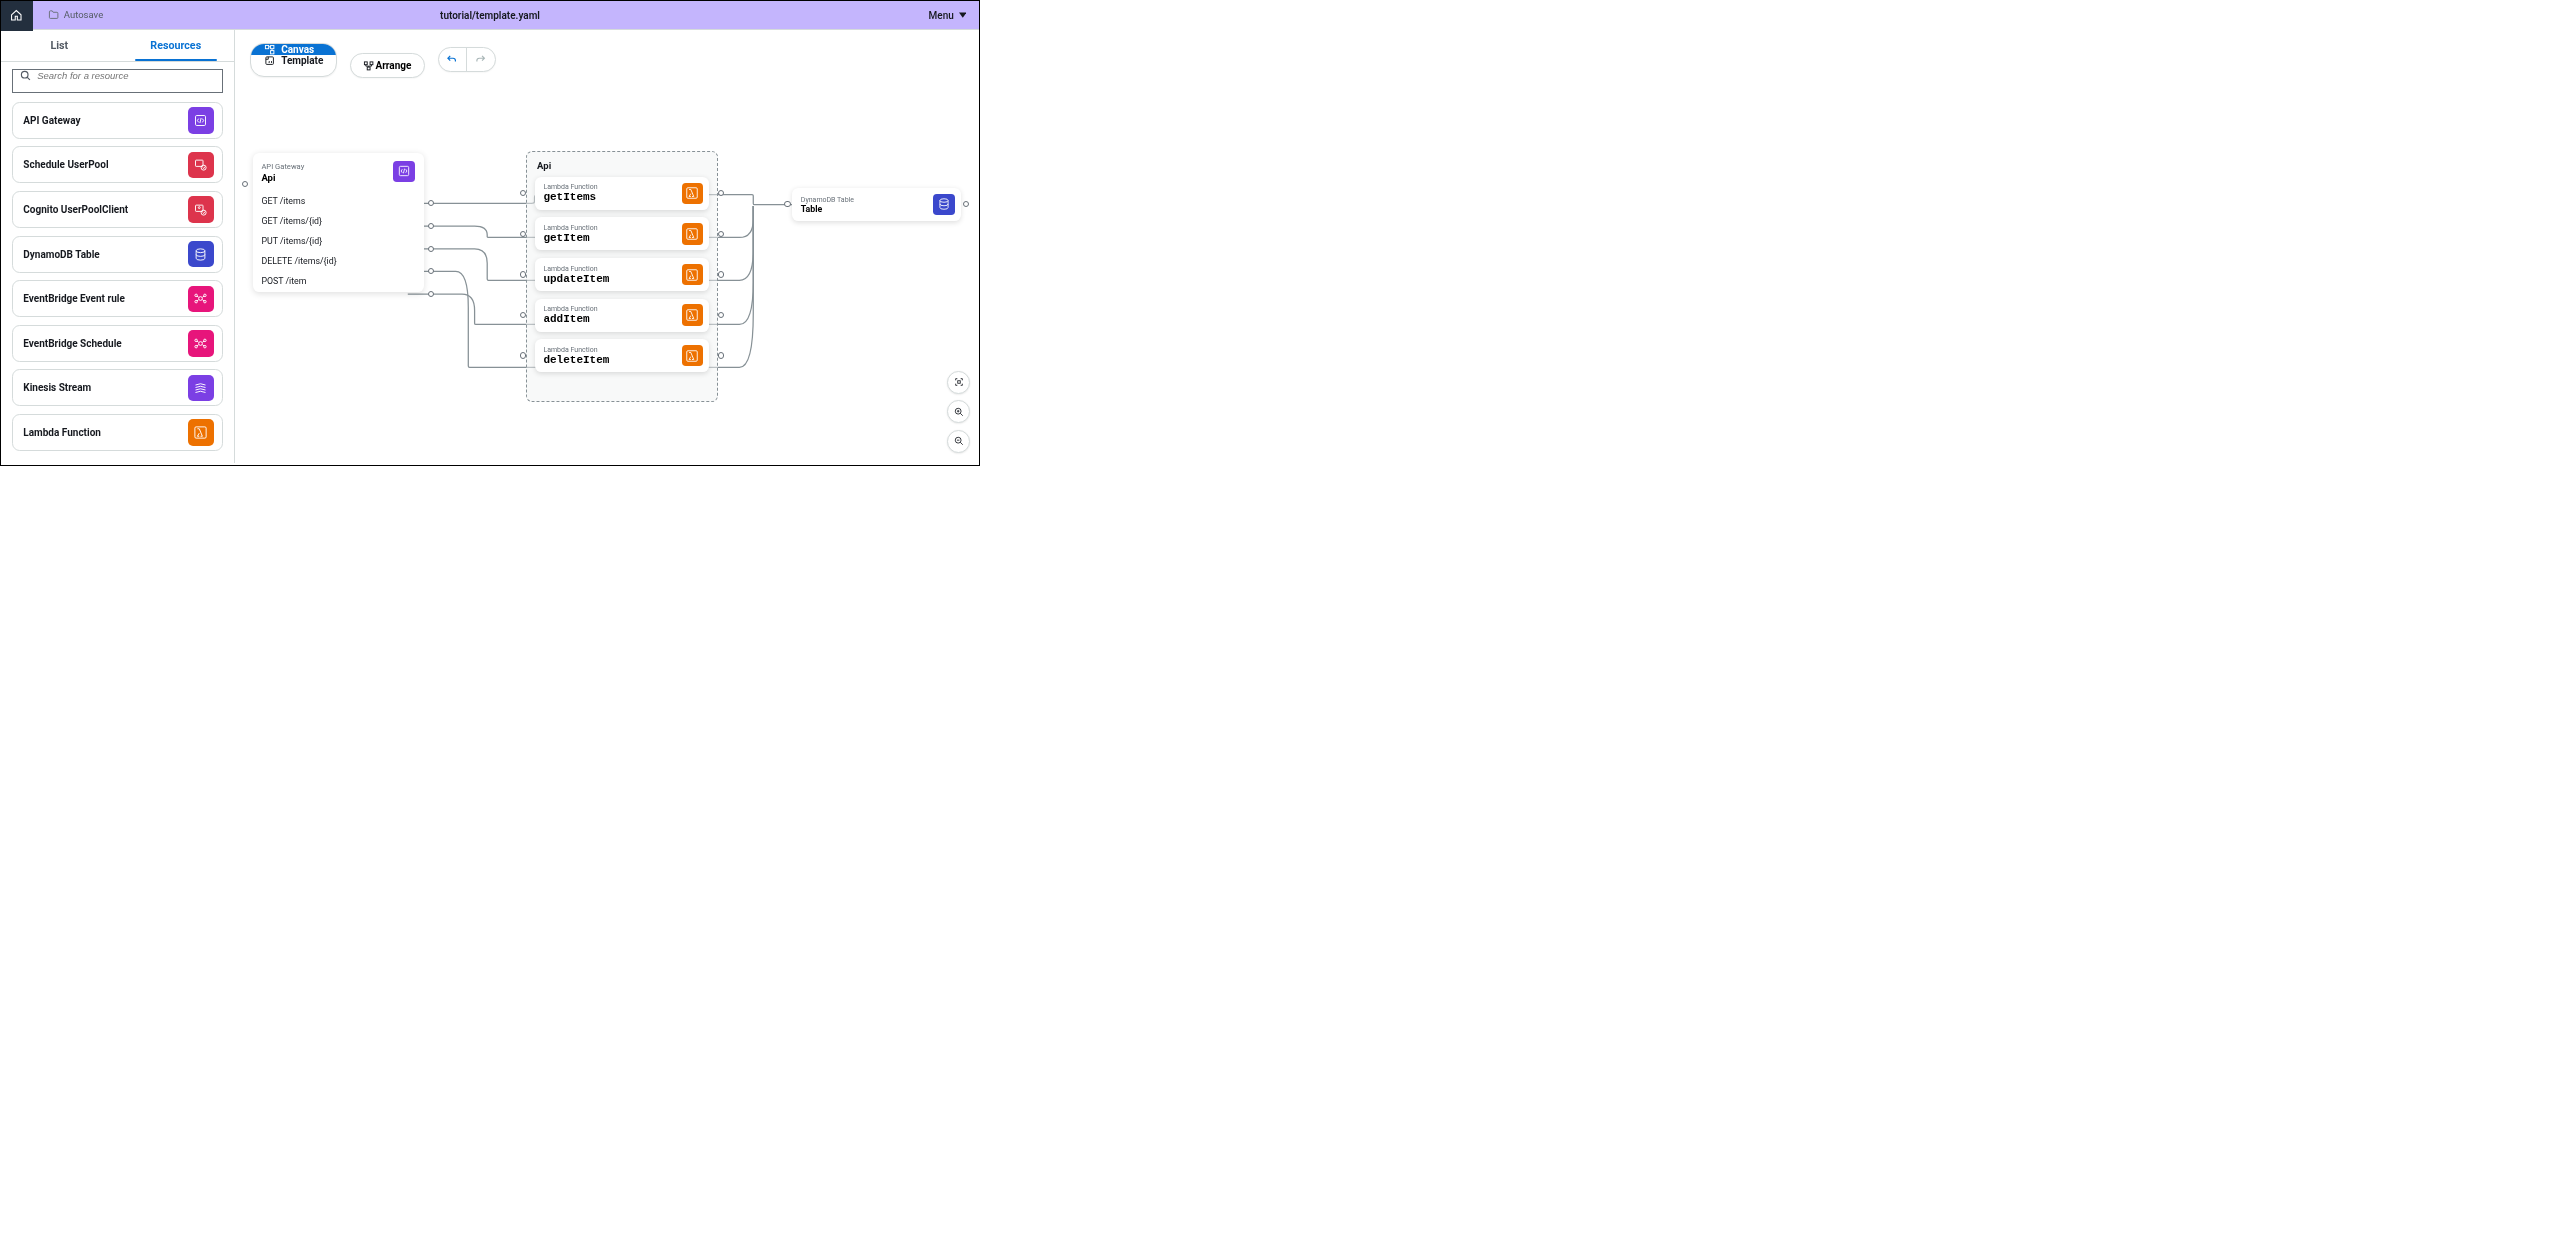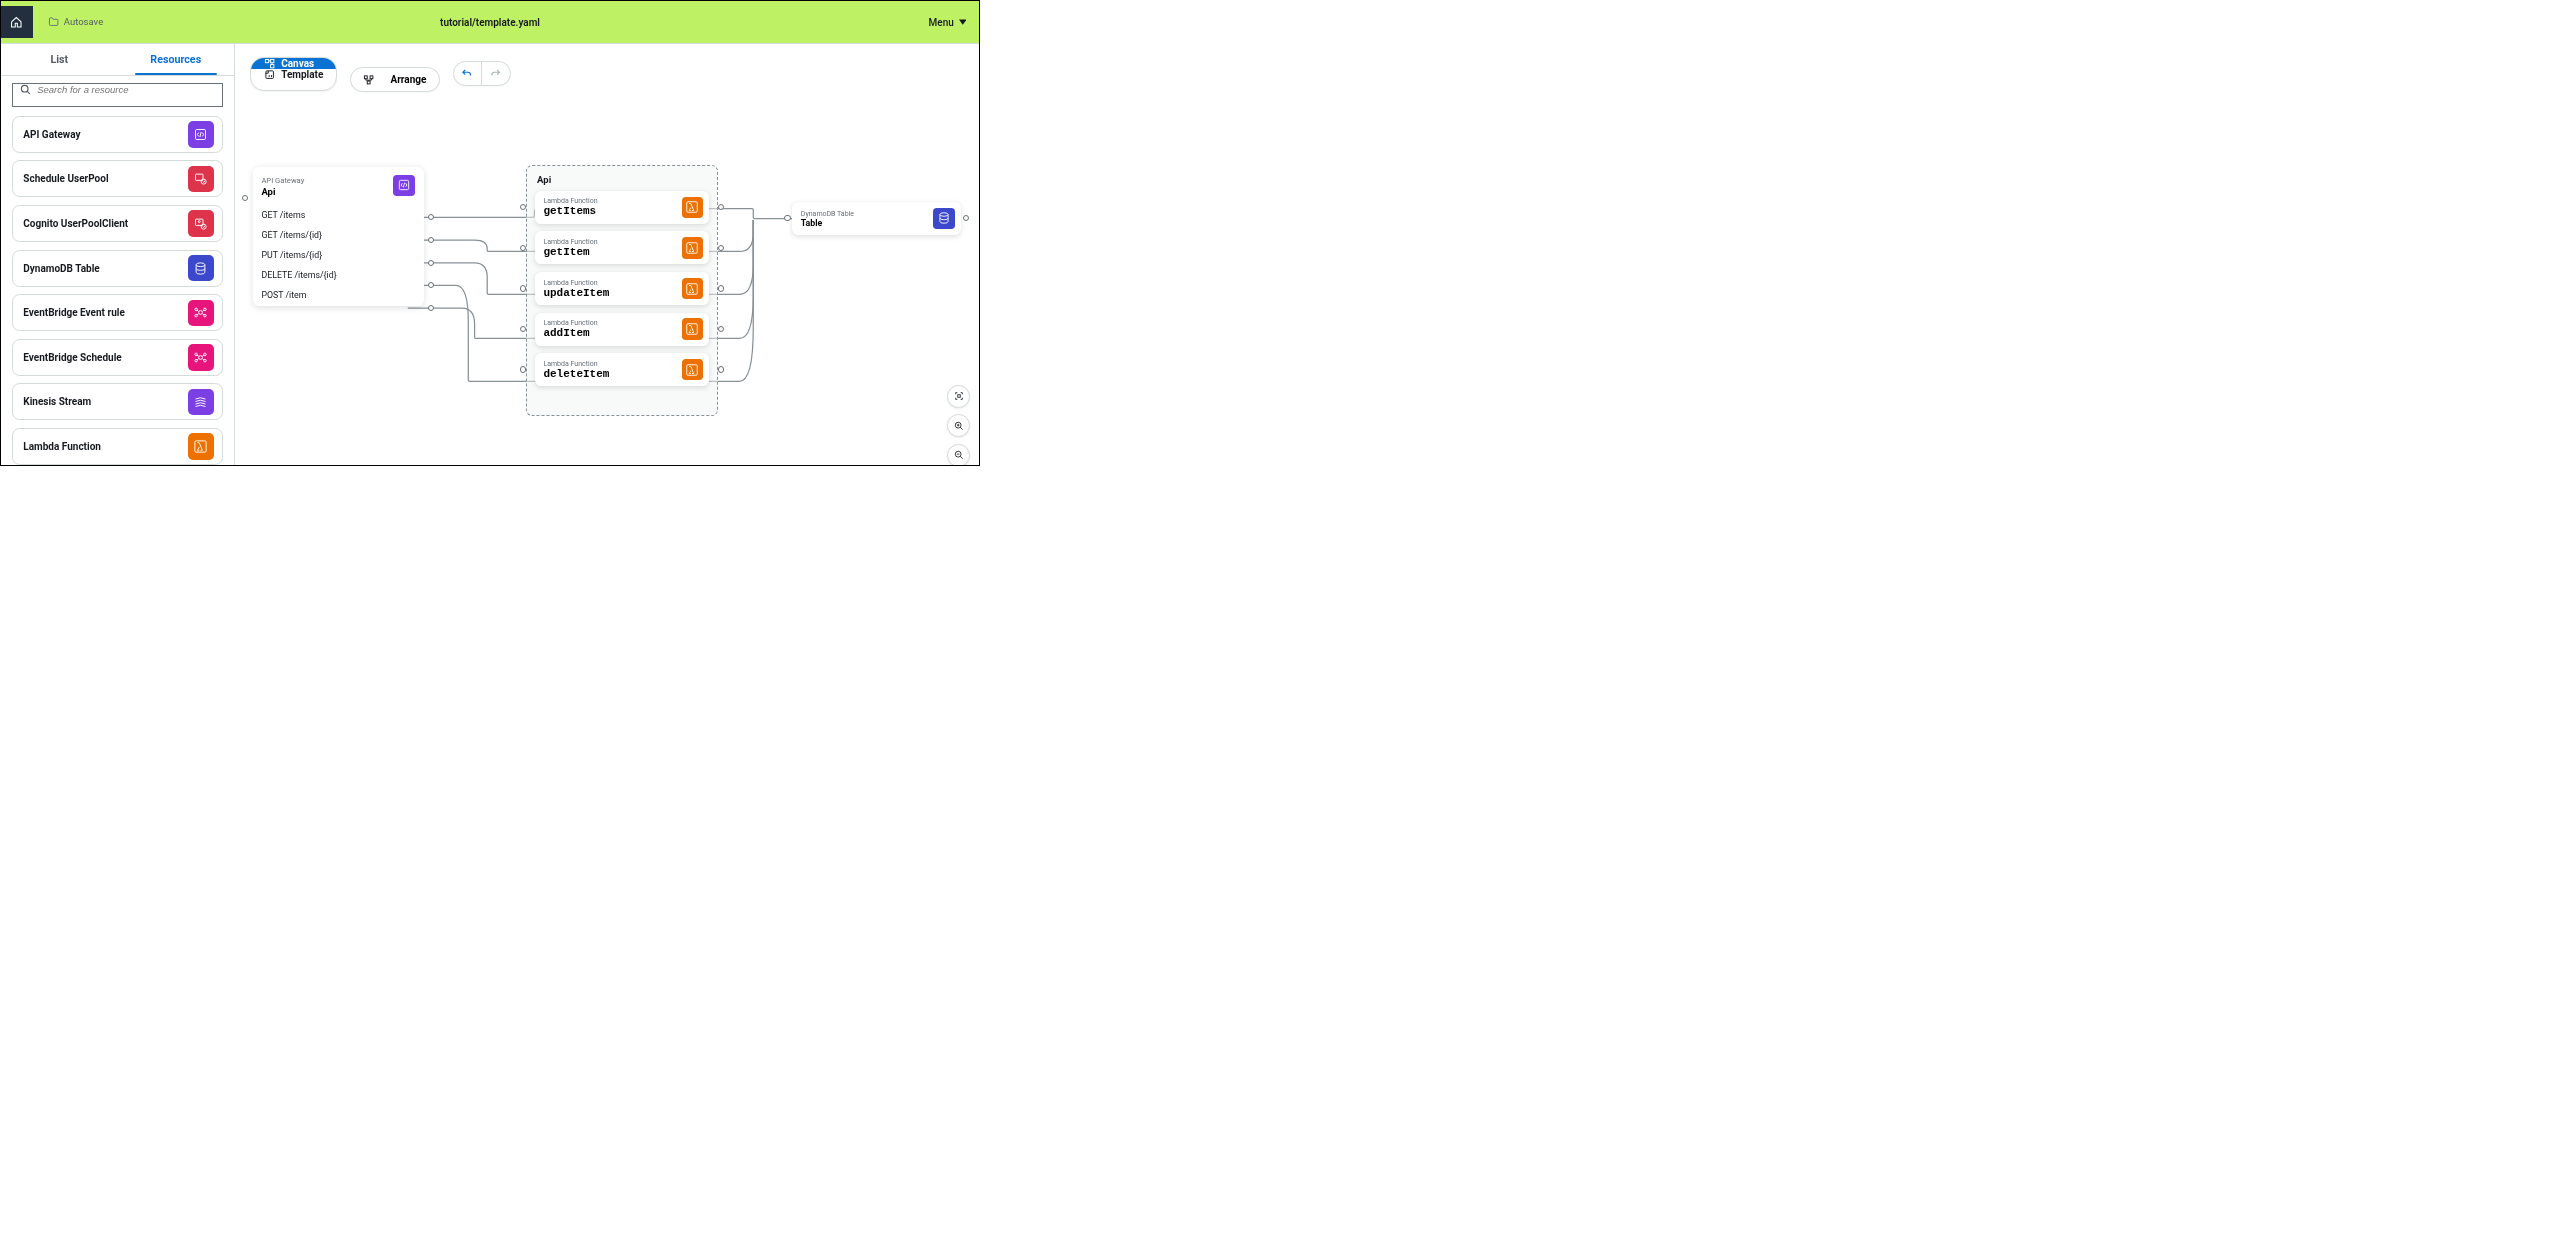--- a/index.html
+++ b/index.html
@@ -1,19 +1,19 @@
 <!DOCTYPE html>
 <html style="font-size:10px"><head>
 <meta charset="utf-8">
 <style>
 * { box-sizing: border-box; margin: 0; padding: 0; }
 body { font-family: -apple-system, BlinkMacSystemFont, "Segoe UI", Roboto, Arial, sans-serif; background: #fff; width: 980px; height: 466px; overflow: hidden; border: 1.3px solid #000; position: relative; }
 
 
-.top-bar { height: 43px; background: #bef264; display: flex; align-items: center; border-bottom: 0.6px solid #d5dbdb; position: relative; }
+.top-bar { height: 29px; background: #c4b5fd; display: flex; align-items: center; border-bottom: 0.6px solid #d5dbdb; position: relative; }
 .home-btn { width: 31.5px; height: 31.5px; background: #232f3e; display: flex; align-items: center; justify-content: center; cursor: pointer; }
 .autosave { display: flex; align-items: center; gap: 5px; padding-left: 15px; color: #545b64; font-size: 9.5px; }
 .file-title { position: absolute; left: 50%; transform: translateX(-50%); font-size: 10px; font-weight: 600; color: #16191f; }
 .menu-btn { margin-left: auto; margin-right: 12.6px; display: flex; align-items: center; gap: 5px; font-size: 10px; color: #16191f; cursor: pointer; font-weight: 500; }
 
 
 .main { display: flex; height: calc(100% - 31.5px); }
 .sidebar { width: 234px; border-right: 0.6px solid #d5dbdb; display: flex; flex-direction: column; }
 .tabs { display: flex; height: 31.5px; align-items: center; border-bottom: 0.6px solid #d5dbdb; }
 .tab { flex: 1; text-align: center; font-size: 10.7px; font-weight: 700; color: #545b64; cursor: pointer; height: 100%; display: flex; align-items: center; justify-content: center; position: relative; }
@@ -29,21 +29,21 @@
 .resource-item .label { font-size: 10px; font-weight: 700; color: #16191f; }
 .resource-icon { width: 26.5px; height: 26.5px; border-radius: 5px; display: flex; align-items: center; justify-content: center; }
 
 
 .canvas-area { flex: 1; position: relative; background-image: radial-gradient(#d5dbdb 0.6px, transparent 0.6px); background-size: 11.3px 11.3px; background-position: 0px 25px; }
 .toolbar { position: absolute; top: 11.3px; left: 15px; display: flex; gap: 12.6px; align-items: center; z-index: 10; }
 .btn-group { display: flex; background: #fff; border: 0.6px solid #d5dbdb; border-radius: 14px; overflow: hidden; height: 34px; box-shadow: 0 0.6px 1.3px rgba(0,0,0,0.05); flex-direction: column; }
 .btn { padding: 0 12.6px; display: flex; align-items: center; gap: 6.3px; font-size: 10px; font-weight: 700; cursor: pointer; border-right: 0.6px solid #d5dbdb; color: #16191f; }
 .btn:last-child { border-right: none; }
 .btn.primary { background: #0972d3; color: #fff; border-right: none; }
-.btn-single { background: #fff; border: 0.6px solid #d5dbdb; border-radius: 14px; height: 25px; padding: 0 12.6px; display: flex; align-items: center; gap: 16px; font-size: 10px; font-weight: 700; cursor: pointer; box-shadow: 0 0.6px 1.3px rgba(0,0,0,0.05); margin-top: 12px; }
+.btn-single { background: #fff; border: 0.6px solid #d5dbdb; border-radius: 14px; height: 25px; padding: 0 12.6px; display: flex; align-items: center; gap: 1px; font-size: 10px; font-weight: 700; cursor: pointer; box-shadow: 0 0.6px 1.3px rgba(0,0,0,0.05); margin-top: 12px; }
 
 .undo-redo { display: flex; background: #fff; border: 0.6px solid #d5dbdb; border-radius: 14px; overflow: hidden; height: 25px; box-shadow: 0 0.6px 1.3px rgba(0,0,0,0.05); }
 .ur-btn { width: 28px; display: flex; align-items: center; justify-content: center; cursor: pointer; border-right: 0.6px solid #d5dbdb; }
 .ur-btn:last-child { border-right: none; }
 
 
 .diagram { position: absolute; inset: 0; }
 .node { position: absolute; background: #fff; border-radius: 6.3px; box-shadow: 0 1.3px 6.3px rgba(0,0,0,0.12); }
 .api-node { left: 17.6px; top: 123px; width: 171px; padding: 8.8px 8.8px 6.3px; }
 .api-node .type { font-size: 7.6px; color: #687078; }

